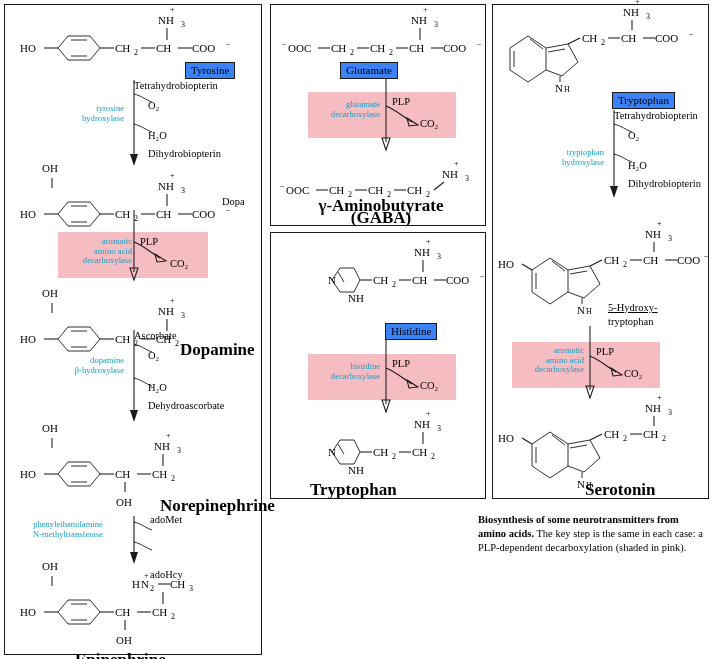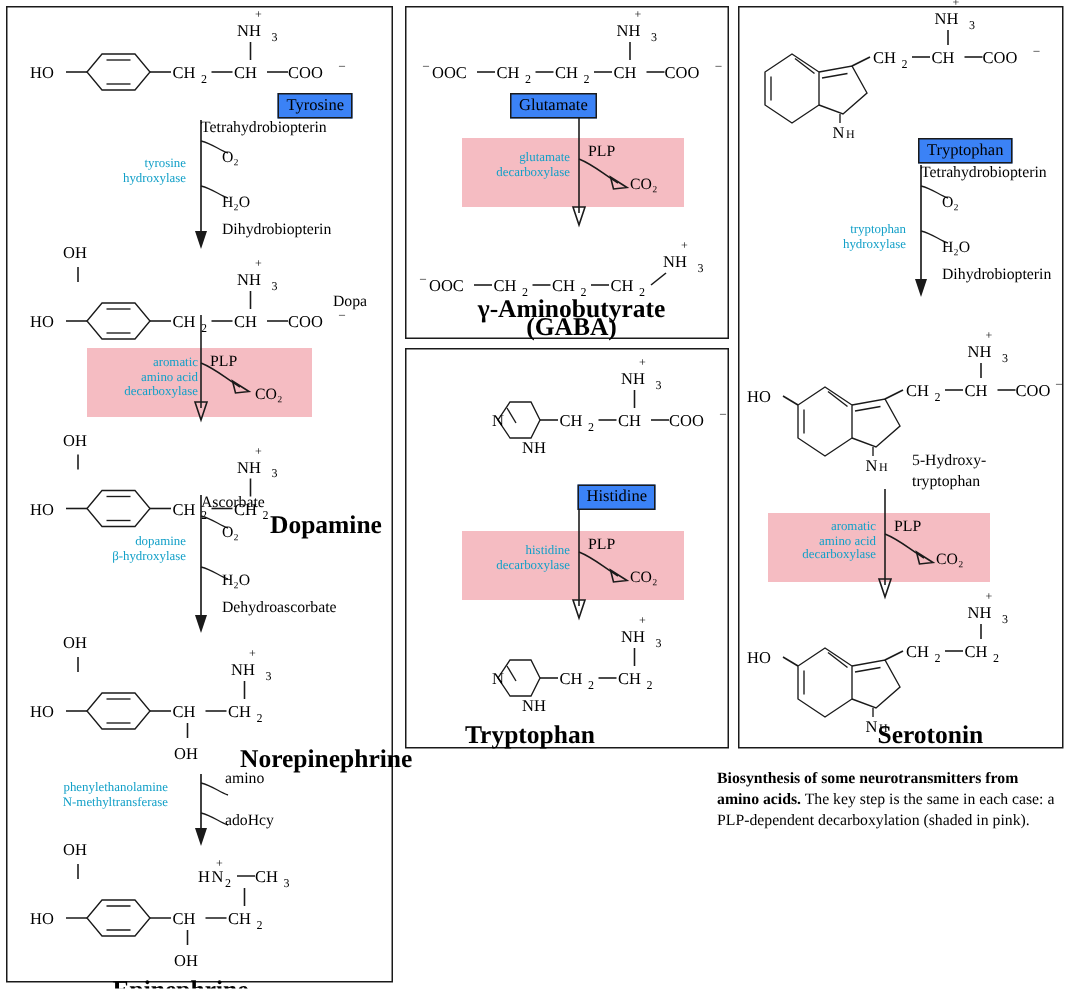--- a/index.html
+++ b/index.html
@@ -204,23 +204,23 @@
 <div class="lbl bold" style="left:160px;top:496px;">Norepinephrine</div>
 
 <div class="arrowv" style="left:128px;top:516px;">
   <svg width="20" height="48">
     <line x1="6" y1="0" x2="6" y2="40" stroke="#1a1a1a" stroke-width="1.1"></line>
     <polygon points="6,48 2,36 10,36" fill="#1a1a1a" stroke="none"></polygon>
     <path d="M6 6 C 14 8, 18 12, 24 14" stroke="#1a1a1a" fill="none" stroke-width="0.9"></path>
     <path d="M6 26 C 14 28, 18 32, 24 34" stroke="#1a1a1a" fill="none" stroke-width="0.9"></path>
   </svg>
 </div>
-<div class="lbl" style="left:150px;top:514px;">amino</div>
-<div class="lbl" style="left:150px;top:542px;">adoHcy</div>
-<div class="lbl enz" style="left:0;top:520px;width:112px;">
+<div class="lbl" style="left:150px;top:514px;">adoMet</div>
+<div class="lbl" style="left:150px;top:569px;">adoHcy</div>
+<div class="lbl enz" style="left:12px;top:520px;width:112px;text-align:center;">
   <span>phenylethanolamine</span><br>
   <span class="ital">N-methyltransferase</span>
 </div>
 
 <svg class="chem" style="left:20px;top:556px;width:240px;height:78px;">
   <text x="22" y="14">OH</text>
   <line x1="32" y1="20" x2="32" y2="30"></line>
   <text x="0" y="60">HO</text>
   <line x1="24" y1="56" x2="38" y2="56"></line>
   <polygon class="thin" points="38,56 48,44 70,44 80,56 70,68 48,68"></polygon>
@@ -419,21 +419,21 @@
   <line x1="132" y1="24" x2="144" y2="24"></line>
   <text x="145" y="28">CH</text>
   <line x1="167" y1="24" x2="179" y2="24"></line>
   <text x="179" y="28">COO</text>
   <text class="small" x="206" y="22">–</text>
   <line x1="156" y1="16" x2="156" y2="6"></line>
   <text x="147" y="2">NH</text>
   <text class="sub" x="170" y="5">3</text>
   <text class="small" x="159" y="-10">+</text>
 </svg>
-<div class="lbl" style="left:608px;top:302px;">5-Hydroxy-</div>
+<div class="lbl" style="left:608px;top:302px;text-decoration:underline;">5-Hydroxy-</div>
 <div class="lbl" style="left:608px;top:316px;">tryptophan</div>
 
 <div class="pink" style="left:512px;top:342px;width:148px;height:46px;"></div>
 <div class="lbl enz" style="left:514px;top:346px;width:70px;">
   <span>aromatic</span><br>
   <span>amino acid</span><br>
   <span>decarboxylase</span>
 </div>
 <svg class="chem" style="left:584px;top:326px;width:90px;height:86px;">
   <line x1="6" y1="0" x2="6" y2="64" stroke="#1a1a1a"></line>

